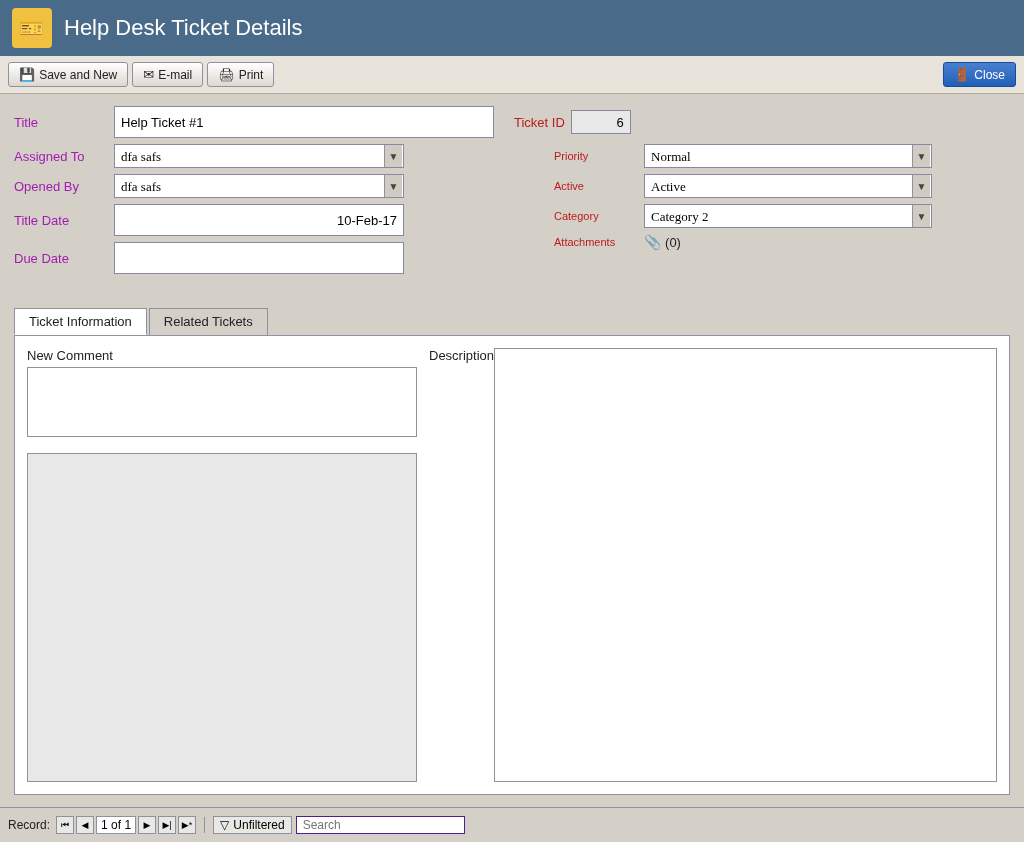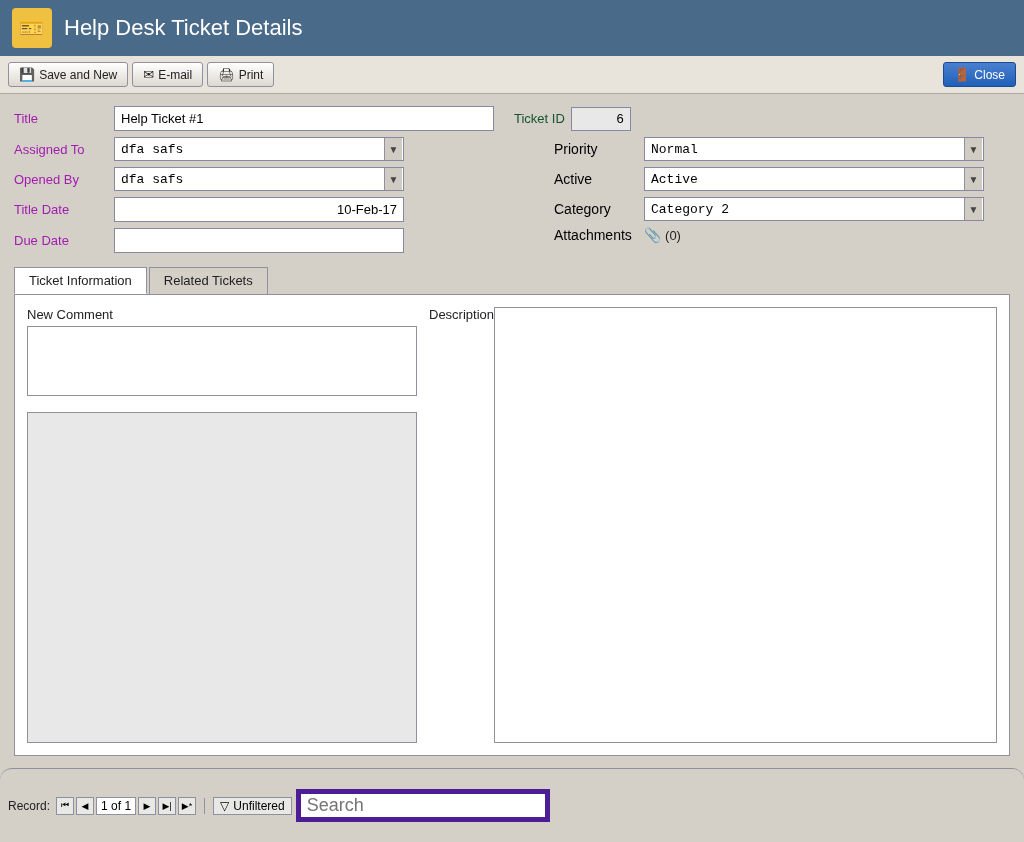--- a/index.html
+++ b/index.html
@@ -89,60 +89,60 @@
       align-items: center;
       margin-bottom: 6px;
     }
     .form-label {
       width: 100px;
       font-size: 13px;
       color: #a21caf;
       padding-right: 6px;
     }
     .form-input {
-      height: 25px;
+      height: 32px;
       border: 1px solid #8888a0;
       background: white;
       padding: 2px 6px;
       font-size: 13px;
       font-family: inherit;
     }
     .form-input-title {
       width: 380px;
     }
     .ticket-id-group {
       display: flex;
       align-items: center;
       gap: 6px;
       margin-left: 20px;
     }
     .ticket-id-label {
       font-size: 13px;
-      color: #14532d;
+      color: #b91c1c;
     }
     .ticket-id-value {
       width: 60px;
       height: 24px;
       border: 1px solid #8888a0;
       background: #e8e8e8;
       padding: 2px 6px;
       font-size: 13px;
       text-align: right;
     }
     .select-wrapper {
       position: relative;
       display: inline-block;
     }
     .form-select {
       height: 24px;
       border: 1px solid #8888a0;
       background: white;
       padding: 2px 24px 2px 6px;
       font-size: 13px;
-      font-family: Liberation Mono, monospace;
+      font-family: Liberation Serif, serif;
       appearance: none;
       -webkit-appearance: none;
       cursor: pointer;
       width: 100%;
     }
     .select-arrow {
       position: absolute;
       right: 2px;
       top: 50%;
       transform: translateY(-50%);
@@ -164,24 +164,24 @@
       display: flex;
       flex-direction: column;
       gap: 6px;
     }
     .right-form-row {
       display: flex;
       align-items: center;
     }
     .right-label {
       width: 90px;
-      font-size: 14px;
-      color: #000000;
-    }
-    .right-select { width: 340px; }
+      font-size: 11px;
+      color: #b91c1c;
+    }
+    .right-select { width: 288px; }
 
     .two-column-form {
       display: flex;
       gap: 0;
     }
     .left-form {
       flex: 0 0 500px;
     }
     .attachments-row {
       display: flex;
@@ -192,20 +192,21 @@
       color: #222;
     }
     .paperclip { font-size: 14px; }
 
     
     .tabs-container {
       flex: 1;
       display: flex;
       flex-direction: column;
       overflow: hidden;
+      margin-top: 20px;
     }
     .tab-bar {
       display: flex;
       gap: 0;
       border-bottom: none;
     }
     .tab {
       padding: 5px 14px;
       border: 1px solid #9090a0;
       border-bottom: none;
@@ -271,27 +272,26 @@
       padding: 4px;
       resize: none;
       width: 100%;
       min-height: 300px;
     }
 
     
     .status-bar {
       background: #d4d0c8;
       border-top: 1px solid #9090a0;
-      padding: 20px 8px;
+      padding: 8px 8px;
       display: flex;
       align-items: center;
       gap: 4px;
       font-size: 12px;
       min-height: 28px;
-      border-radius: 12px;
     }
     .record-nav {
       display: flex;
       align-items: center;
       gap: 2px;
     }
     .nav-btn {
       width: 18px;
       height: 18px;
       border: 1px solid #9090a0;
@@ -322,24 +322,24 @@
       border: 1px solid #9090a0;
       background: #e8e8e4;
       padding: 1px 6px;
       display: flex;
       align-items: center;
       gap: 4px;
       font-size: 12px;
       cursor: pointer;
     }
     .search-box {
-      border: 5px solid #4c1d95;
+      border: 1px solid #4c1d95;
       background: white;
       padding: 1px 6px;
-      font-size: 18px;
+      font-size: 12px;
       min-width: 80px;
     }
   </style>
 </head>
 <body>
 
 <div class="header">
   <div class="header-icon">
     <span>🎫</span>
   </div>

